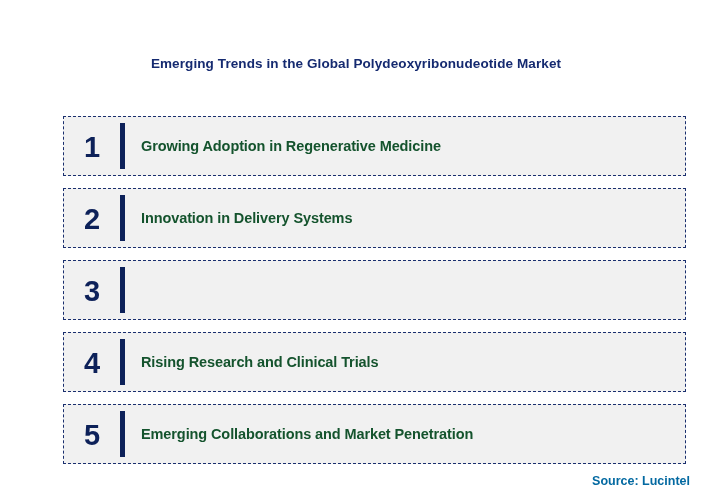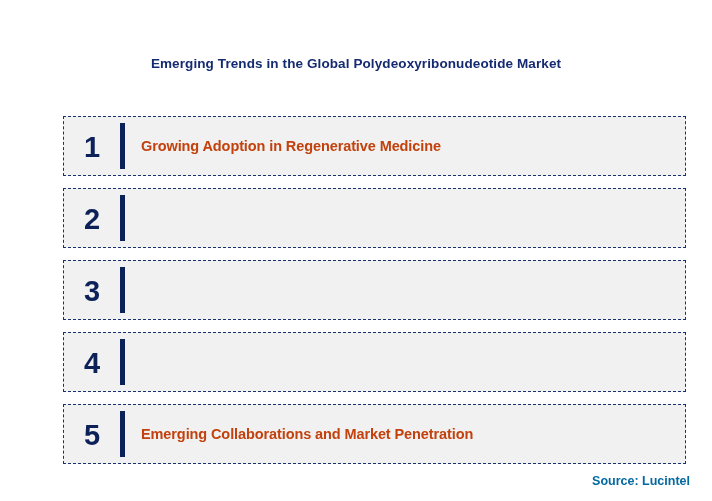--- a/index.html
+++ b/index.html
@@ -75,21 +75,21 @@
     width: 5px;
     height: 46px;
     background: #0d2159;
     margin-right: 16px;
   }
 
   .trend-label {
     flex: 1 1 auto;
     font-size: 14.5px;
     font-weight: bold;
-    color: #c2410c;
+    color: #14532d;
     letter-spacing: -0.1px;
     white-space: nowrap;
   }
 
   .source-note {
     position: absolute;
     right: 22px;
     top: 458px;
     font-size: 12.5px;
     font-weight: bold;
@@ -108,30 +108,32 @@
 
     <div class="trend-row">
       <div class="trend-number">1</div>
       <div class="trend-divider"></div>
       <div class="trend-label">Growing Adoption in Regenerative Medicine</div>
     </div>
 
     <div class="trend-row">
       <div class="trend-number">2</div>
       <div class="trend-divider"></div>
+      <div class="trend-label">Innovation in Delivery Systems</div>
     </div>
 
     <div class="trend-row">
       <div class="trend-number">3</div>
       <div class="trend-divider"></div>
     </div>
 
     <div class="trend-row">
       <div class="trend-number">4</div>
       <div class="trend-divider"></div>
+      <div class="trend-label">Rising Research and Clinical Trials</div>
     </div>
 
     <div class="trend-row">
       <div class="trend-number">5</div>
       <div class="trend-divider"></div>
       <div class="trend-label">Emerging Collaborations and Market Penetration</div>
     </div>
 
   </div>
 

